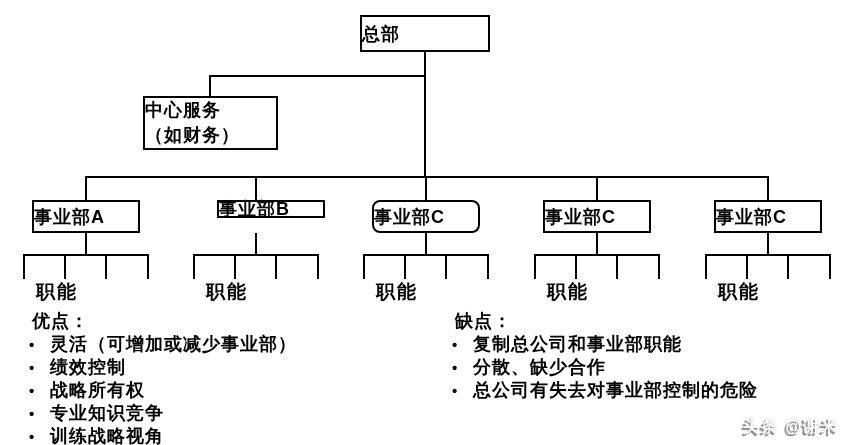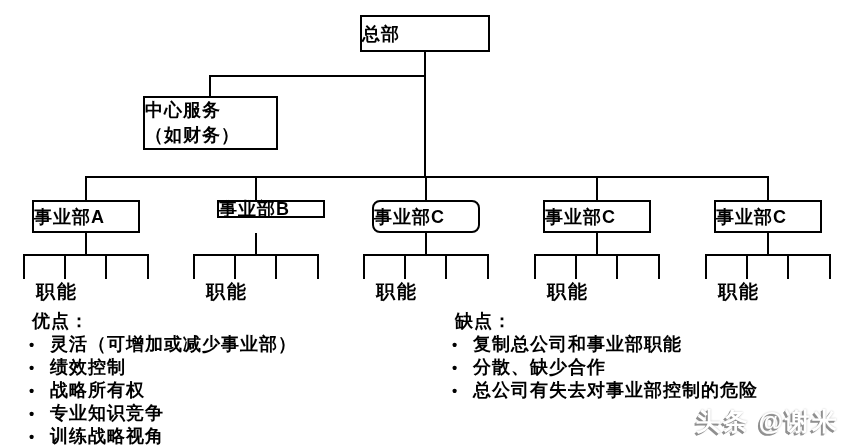--- a/index.html
+++ b/index.html
@@ -42,21 +42,21 @@
     letter-spacing:1px;
     line-height:23px;
   }
   .list-title{height:23px;margin-left:12px;}
   .list-item{display:flex;height:23px;}
   .bullet{width:12px;margin-left:9px;margin-right:9px;font-size:15px;}
   .watermark{
     position:absolute;
     right:3px;
     bottom:7px;
-    font-size:25px;
+    font-size:16px;
     letter-spacing:2px;
     color:#ffffff;
     text-shadow:-2px 2px 0 #8f8f8f, -1px 1px 0 #aaaaaa, 0 0 2px #c2c2c2;
   }
 </style>
 </head>
 <body>
 
 <div class="canvas">
 

